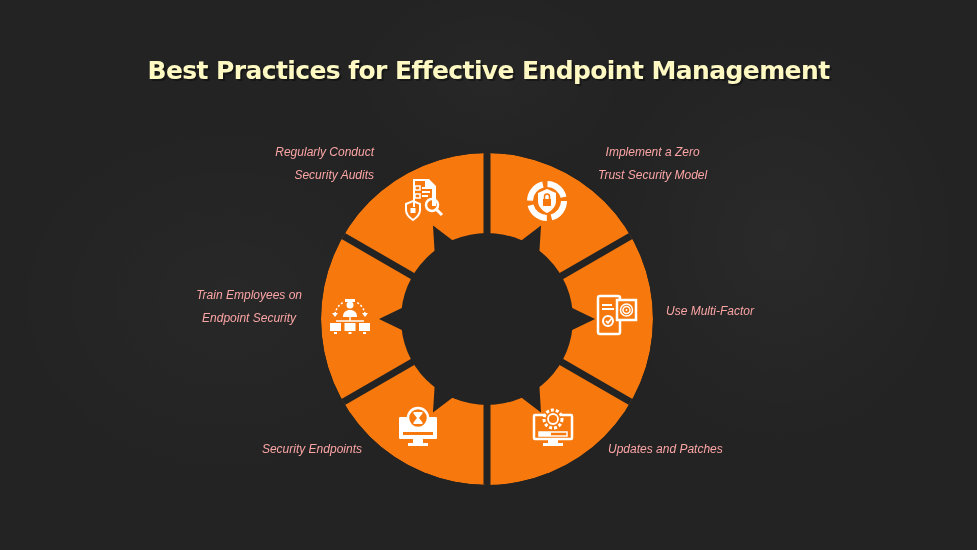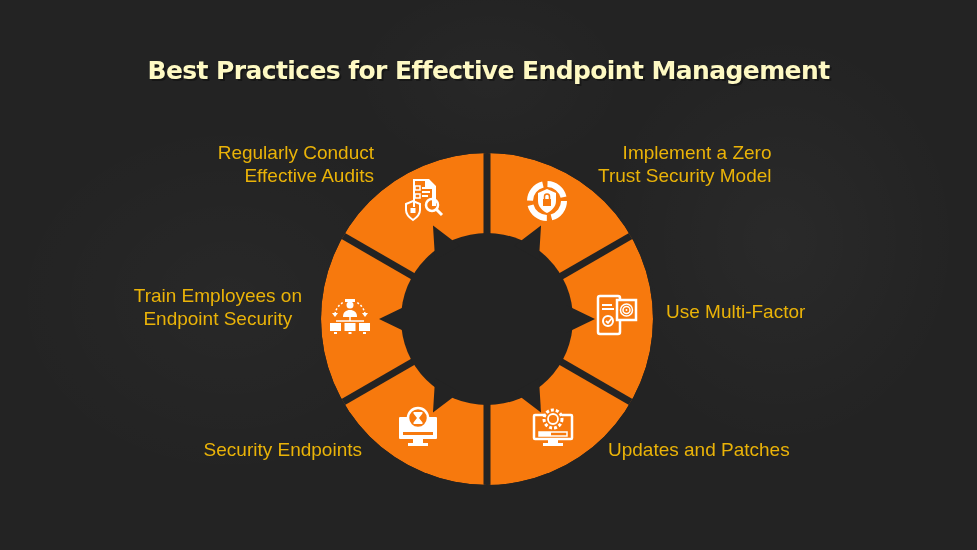--- a/index.html
+++ b/index.html
@@ -24,29 +24,30 @@
       font-weight: bold;
       font-size: 25px;
       letter-spacing: -0.6px;
       text-shadow: 2px 2px 0 rgba(0,0,0,0.35);
     }
     .wheel {
       position: absolute; left: 0; top: 0;
     }
     .label {
       position: absolute;
-      color: #eab308;
+      color: #fca5a5;
       font-family: "Liberation Sans", sans-serif;
-      font-size: 19px;
+      font-size: 12px;
       line-height: 23px;
       white-space: nowrap;
+      font-style: italic;
     }
     .label span { display: block; }
     .label.left { text-align: right; }
-    .label.right { text-align: right; }
+    .label.right { text-align: center; }
     .icon {
       position: absolute;
       width: 46px; height: 46px;
     }
   </style>
 </head>
 <body>
 
 <div class="bg-vignette"></div>
 
@@ -149,21 +150,21 @@
   <rect x="3" y="28" width="11" height="8" fill="#fff"></rect>
   <rect x="17.5" y="28" width="11" height="8" fill="#fff"></rect>
   <rect x="32" y="28" width="11" height="8" fill="#fff"></rect>
   <rect x="7" y="37" width="3" height="2" fill="#fff"></rect>
   <rect x="21.5" y="37" width="3" height="2" fill="#fff"></rect>
   <rect x="36" y="37" width="3" height="2" fill="#fff"></rect>
 </svg>
 
 <div class="label left" style="right:603px; top:141px;">
   <span>Regularly Conduct</span>
-  <span>Effective Audits</span>
+  <span>Security Audits</span>
 </div>
 
 <div class="label right" style="left:598px; top:141px;">
   <span>Implement a Zero</span>
   <span>Trust Security Model</span>
 </div>
 
 <div class="label left" style="right:675px; top:284px;text-align:center;">
   <span>Train Employees on</span>
   <span>Endpoint Security</span>

